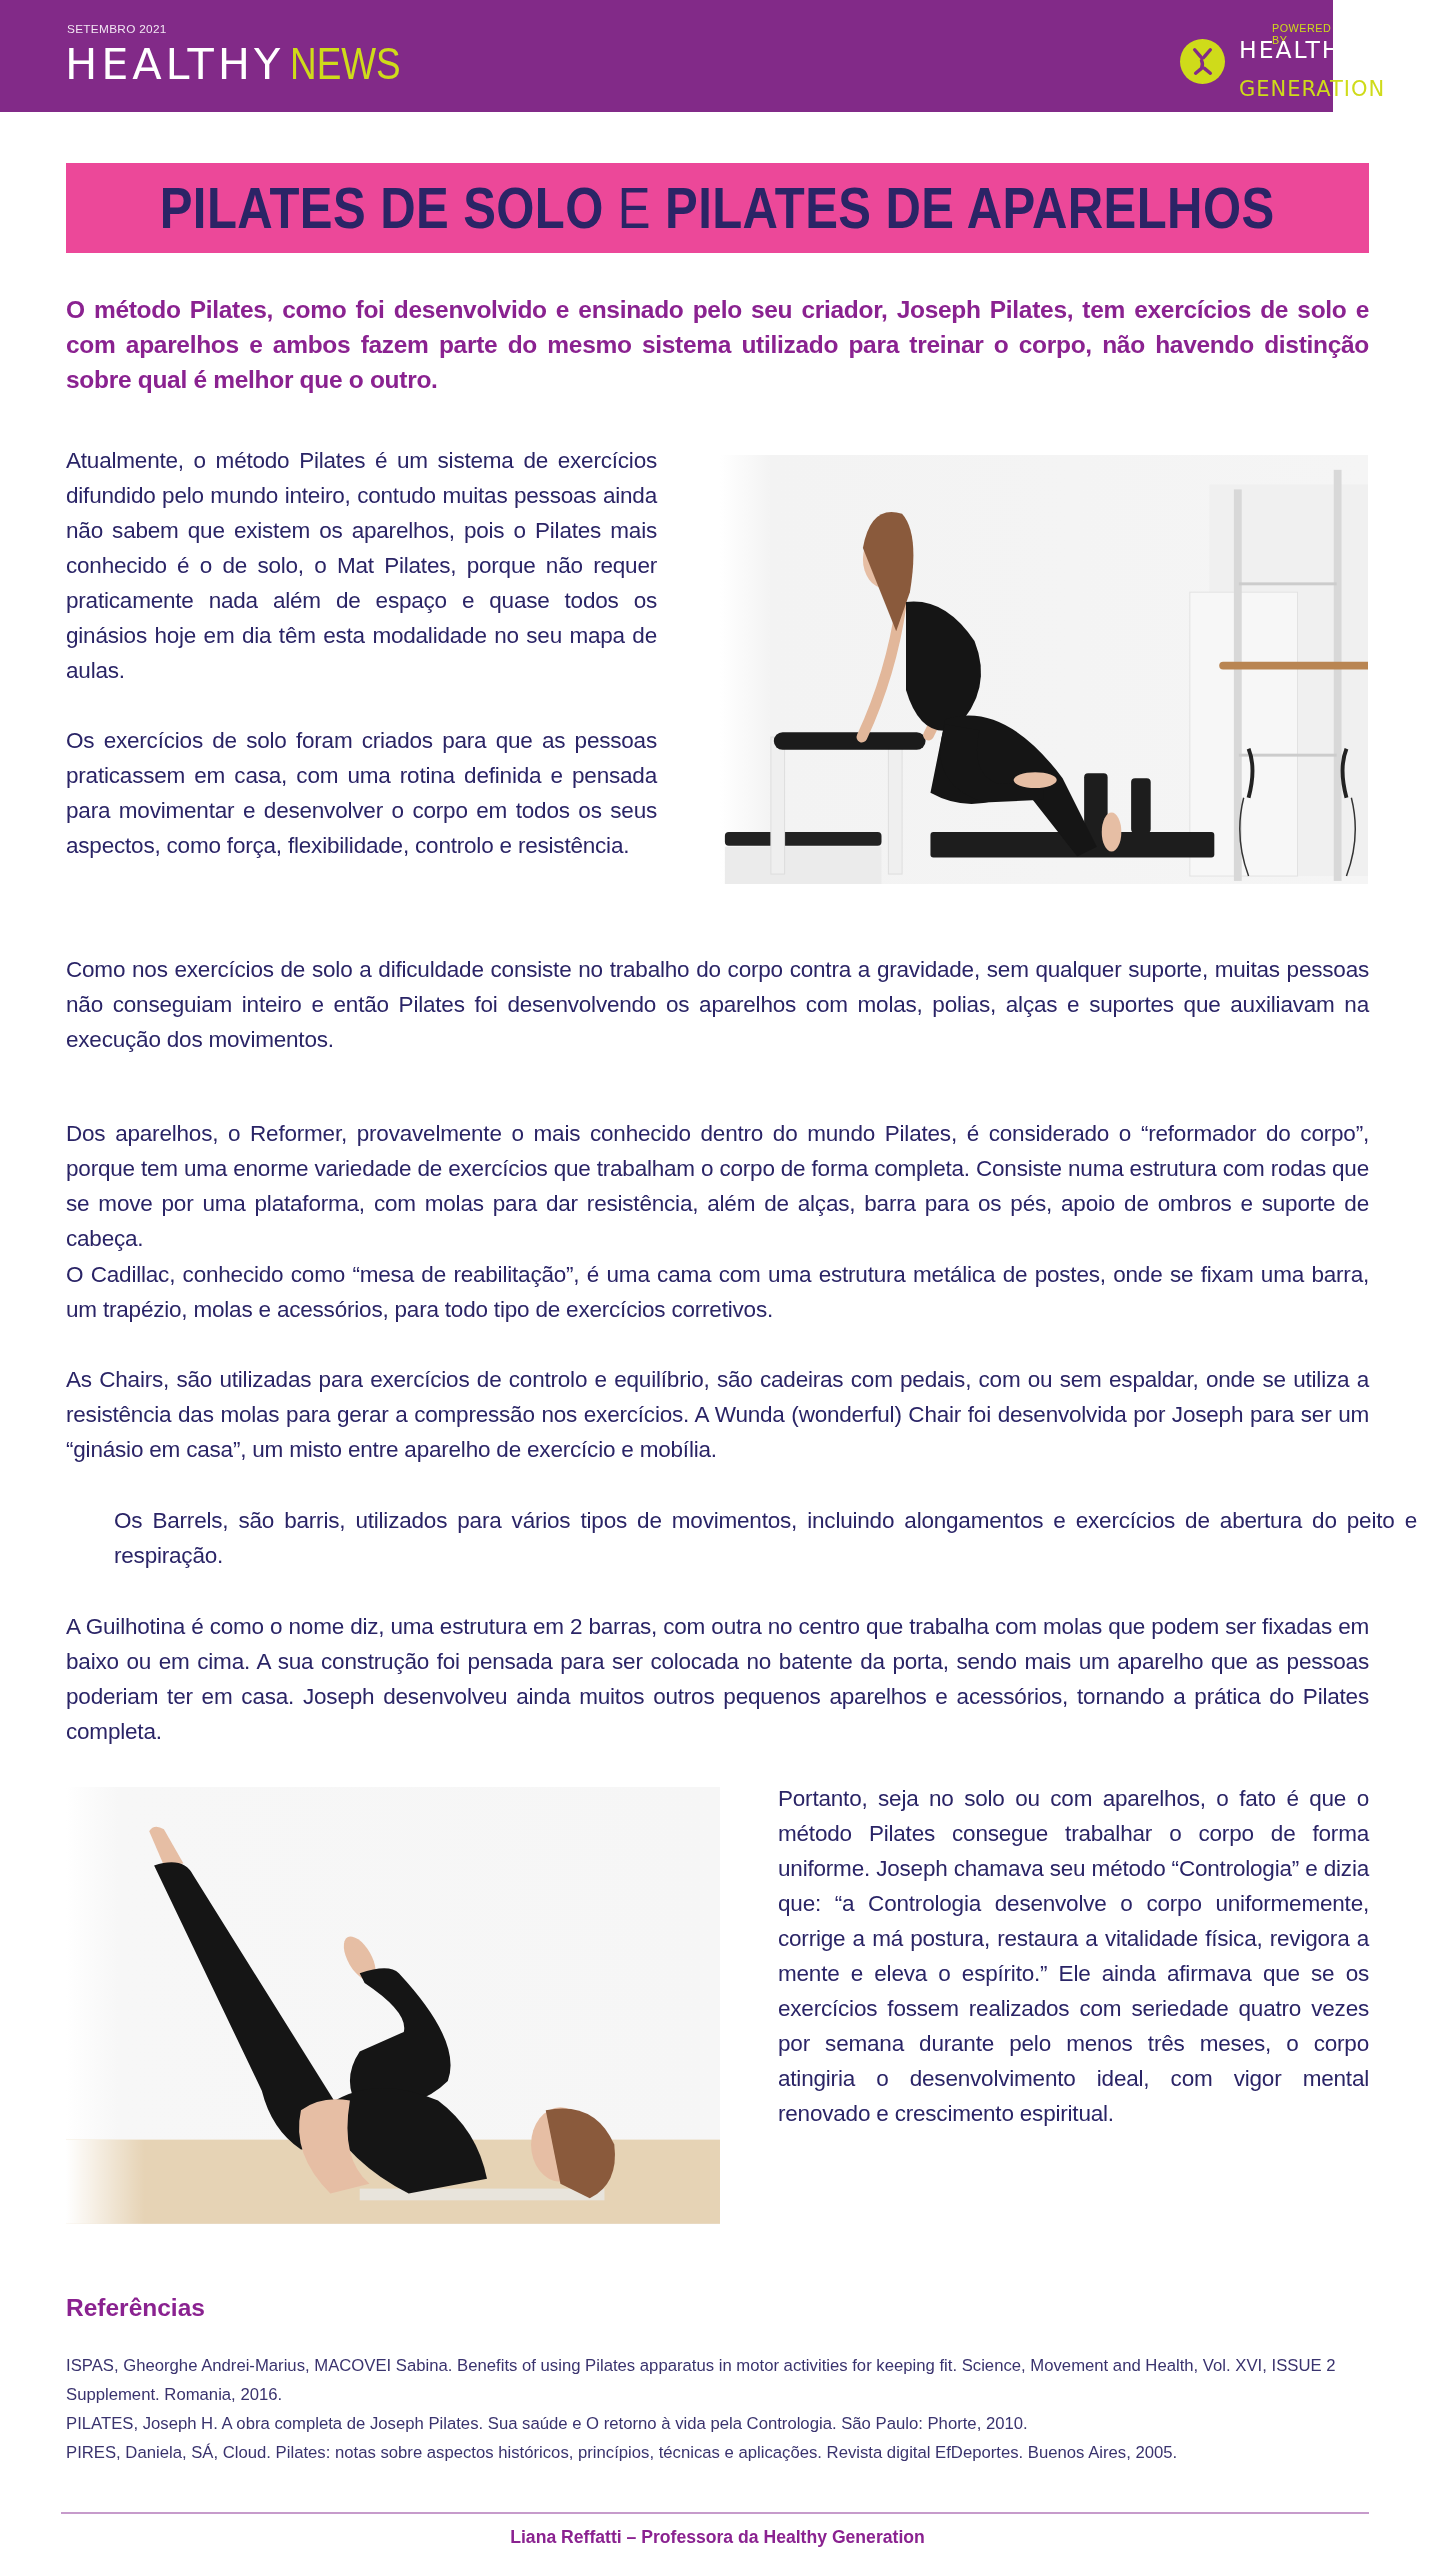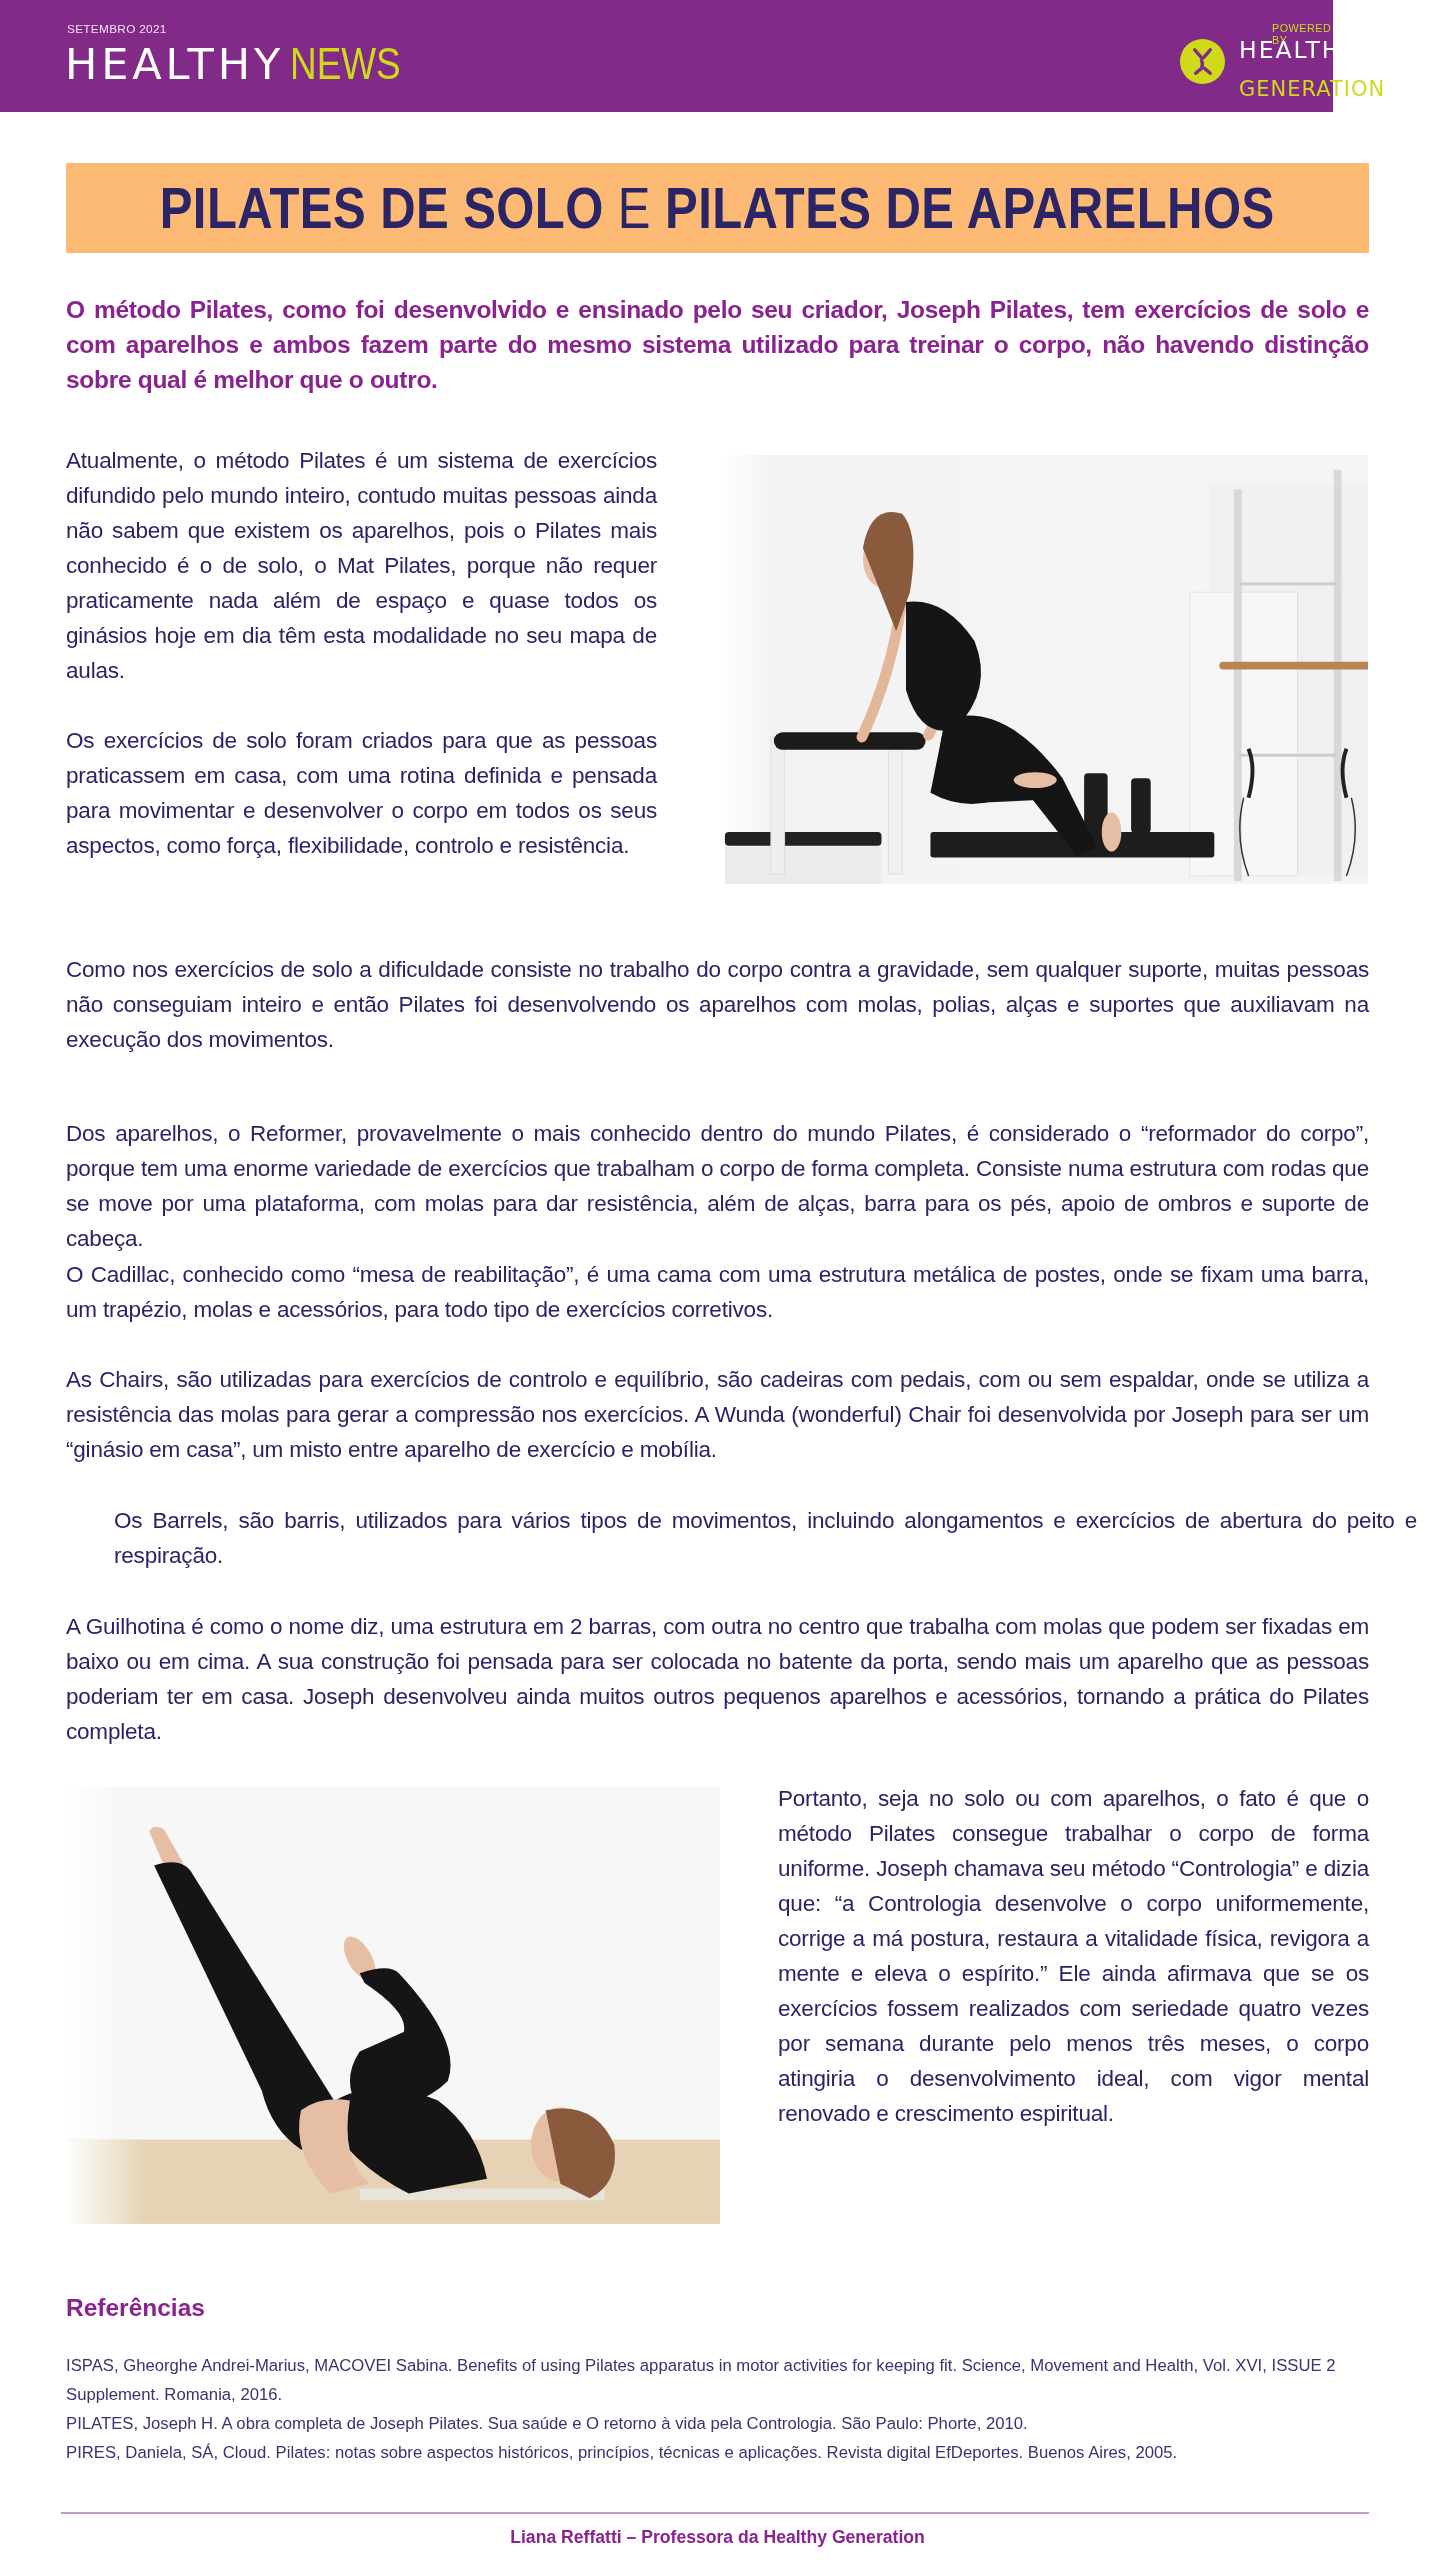--- a/index.html
+++ b/index.html
@@ -12,21 +12,21 @@
   .brand .healthy { color: #ffffff; font-family: "DejaVu Sans", sans-serif; font-weight: normal; letter-spacing: 3.9px; font-size: 43px; }
   .brand .news { color: #cfdb1a; font-family: "Liberation Sans", sans-serif; font-size: 45px; margin-left: 5.9px; transform: scaleX(0.82); display: inline-block; transform-origin: left center; }
 
   .powered { position: absolute; left: 1241px; top: 21.5px; font-size: 10.8px; color: #cfdb1a; letter-spacing: 0.5px; margin-left: 31px; }
   .hg-logo { position: absolute; left: 1180px; top: 39px; width: 45px; height: 45px; border-radius: 50%; background: #cfdb1a; }
   .hg-logo svg { width: 45px; height: 45px; }
   .hg-text { position: absolute; left: 1239px; top: 39px; line-height: 1; }
   .hg-text .l1 { display: block; color: #ffffff; font-family: "DejaVu Sans", sans-serif; font-size: 23.5px; letter-spacing: 2px; }
   .hg-text .l2 { display: block; color: #cfdb1a; font-family: "DejaVu Sans", sans-serif; font-size: 21px; letter-spacing: 1px; margin-top: 16px; }
 
-  .title-banner { position: absolute; left: 66px; top: 163px; width: 1303px; height: 90px; background: #fdba74; display: flex; align-items: center; justify-content: center; }
+  .title-banner { position: absolute; left: 66px; top: 163px; width: 1303px; height: 90px; background: #ec4899; display: flex; align-items: center; justify-content: center; }
   .title-banner h1 { font-family: "Liberation Sans", sans-serif; font-weight: bold; font-size: 57px; color: #2b2466; letter-spacing: 0.5px; transform: scaleX(0.86); white-space: nowrap; }
   .title-banner h1 .conj { font-weight: normal; }
 
   .lead { position: absolute; left: 66px; top: 292px; width: 1303px; font-size: 24.5px; line-height: 35px; font-weight: bold; color: #8a2290; text-align: justify; letter-spacing: -0.3px; }
 
   .body-text { font-size: 22.5px; line-height: 35px; color: #2a2466; text-align: justify; letter-spacing: -0.2px; }
   .col-left { position: absolute; left: 66px; top: 443px; width: 591px; }
   .col-left p + p { margin-top: 35px; }
 
   .img1 { position: absolute; left: 720px; top: 455px; width: 648px; height: 429px; background: linear-gradient(90deg, #ffffff 0%, #f3f3f3 8%, #f5f5f5 100%); overflow: hidden; }

